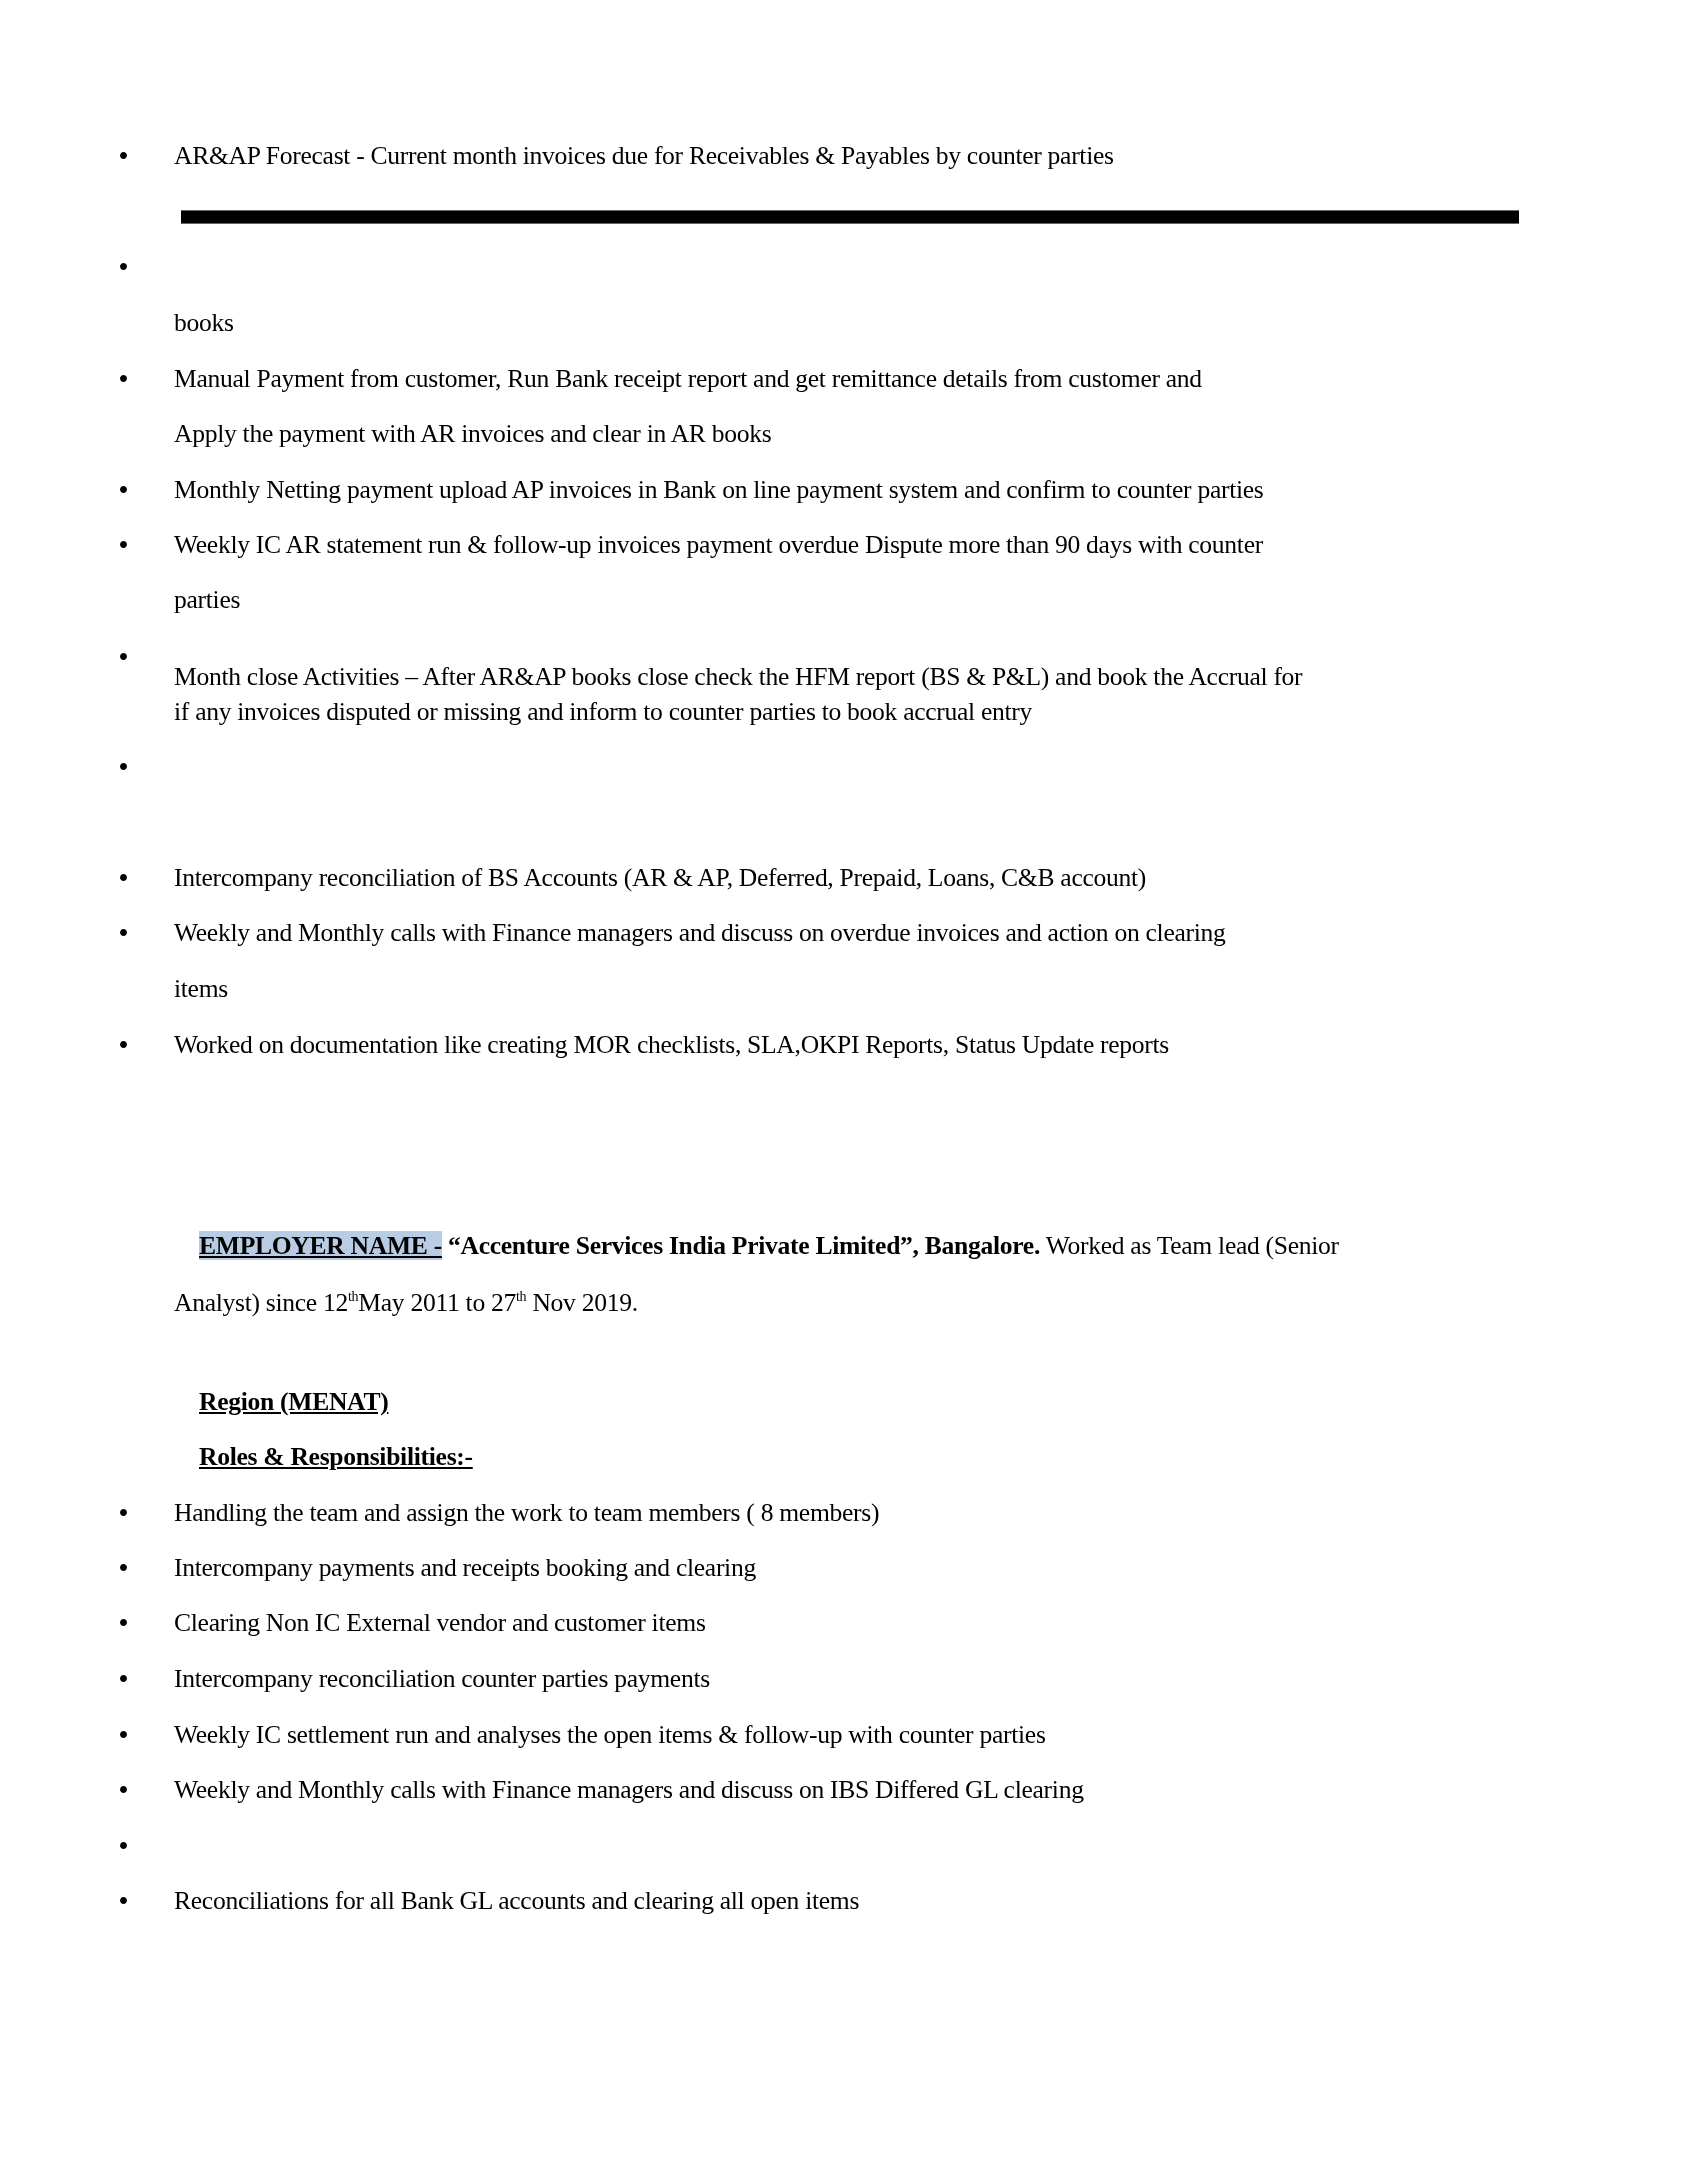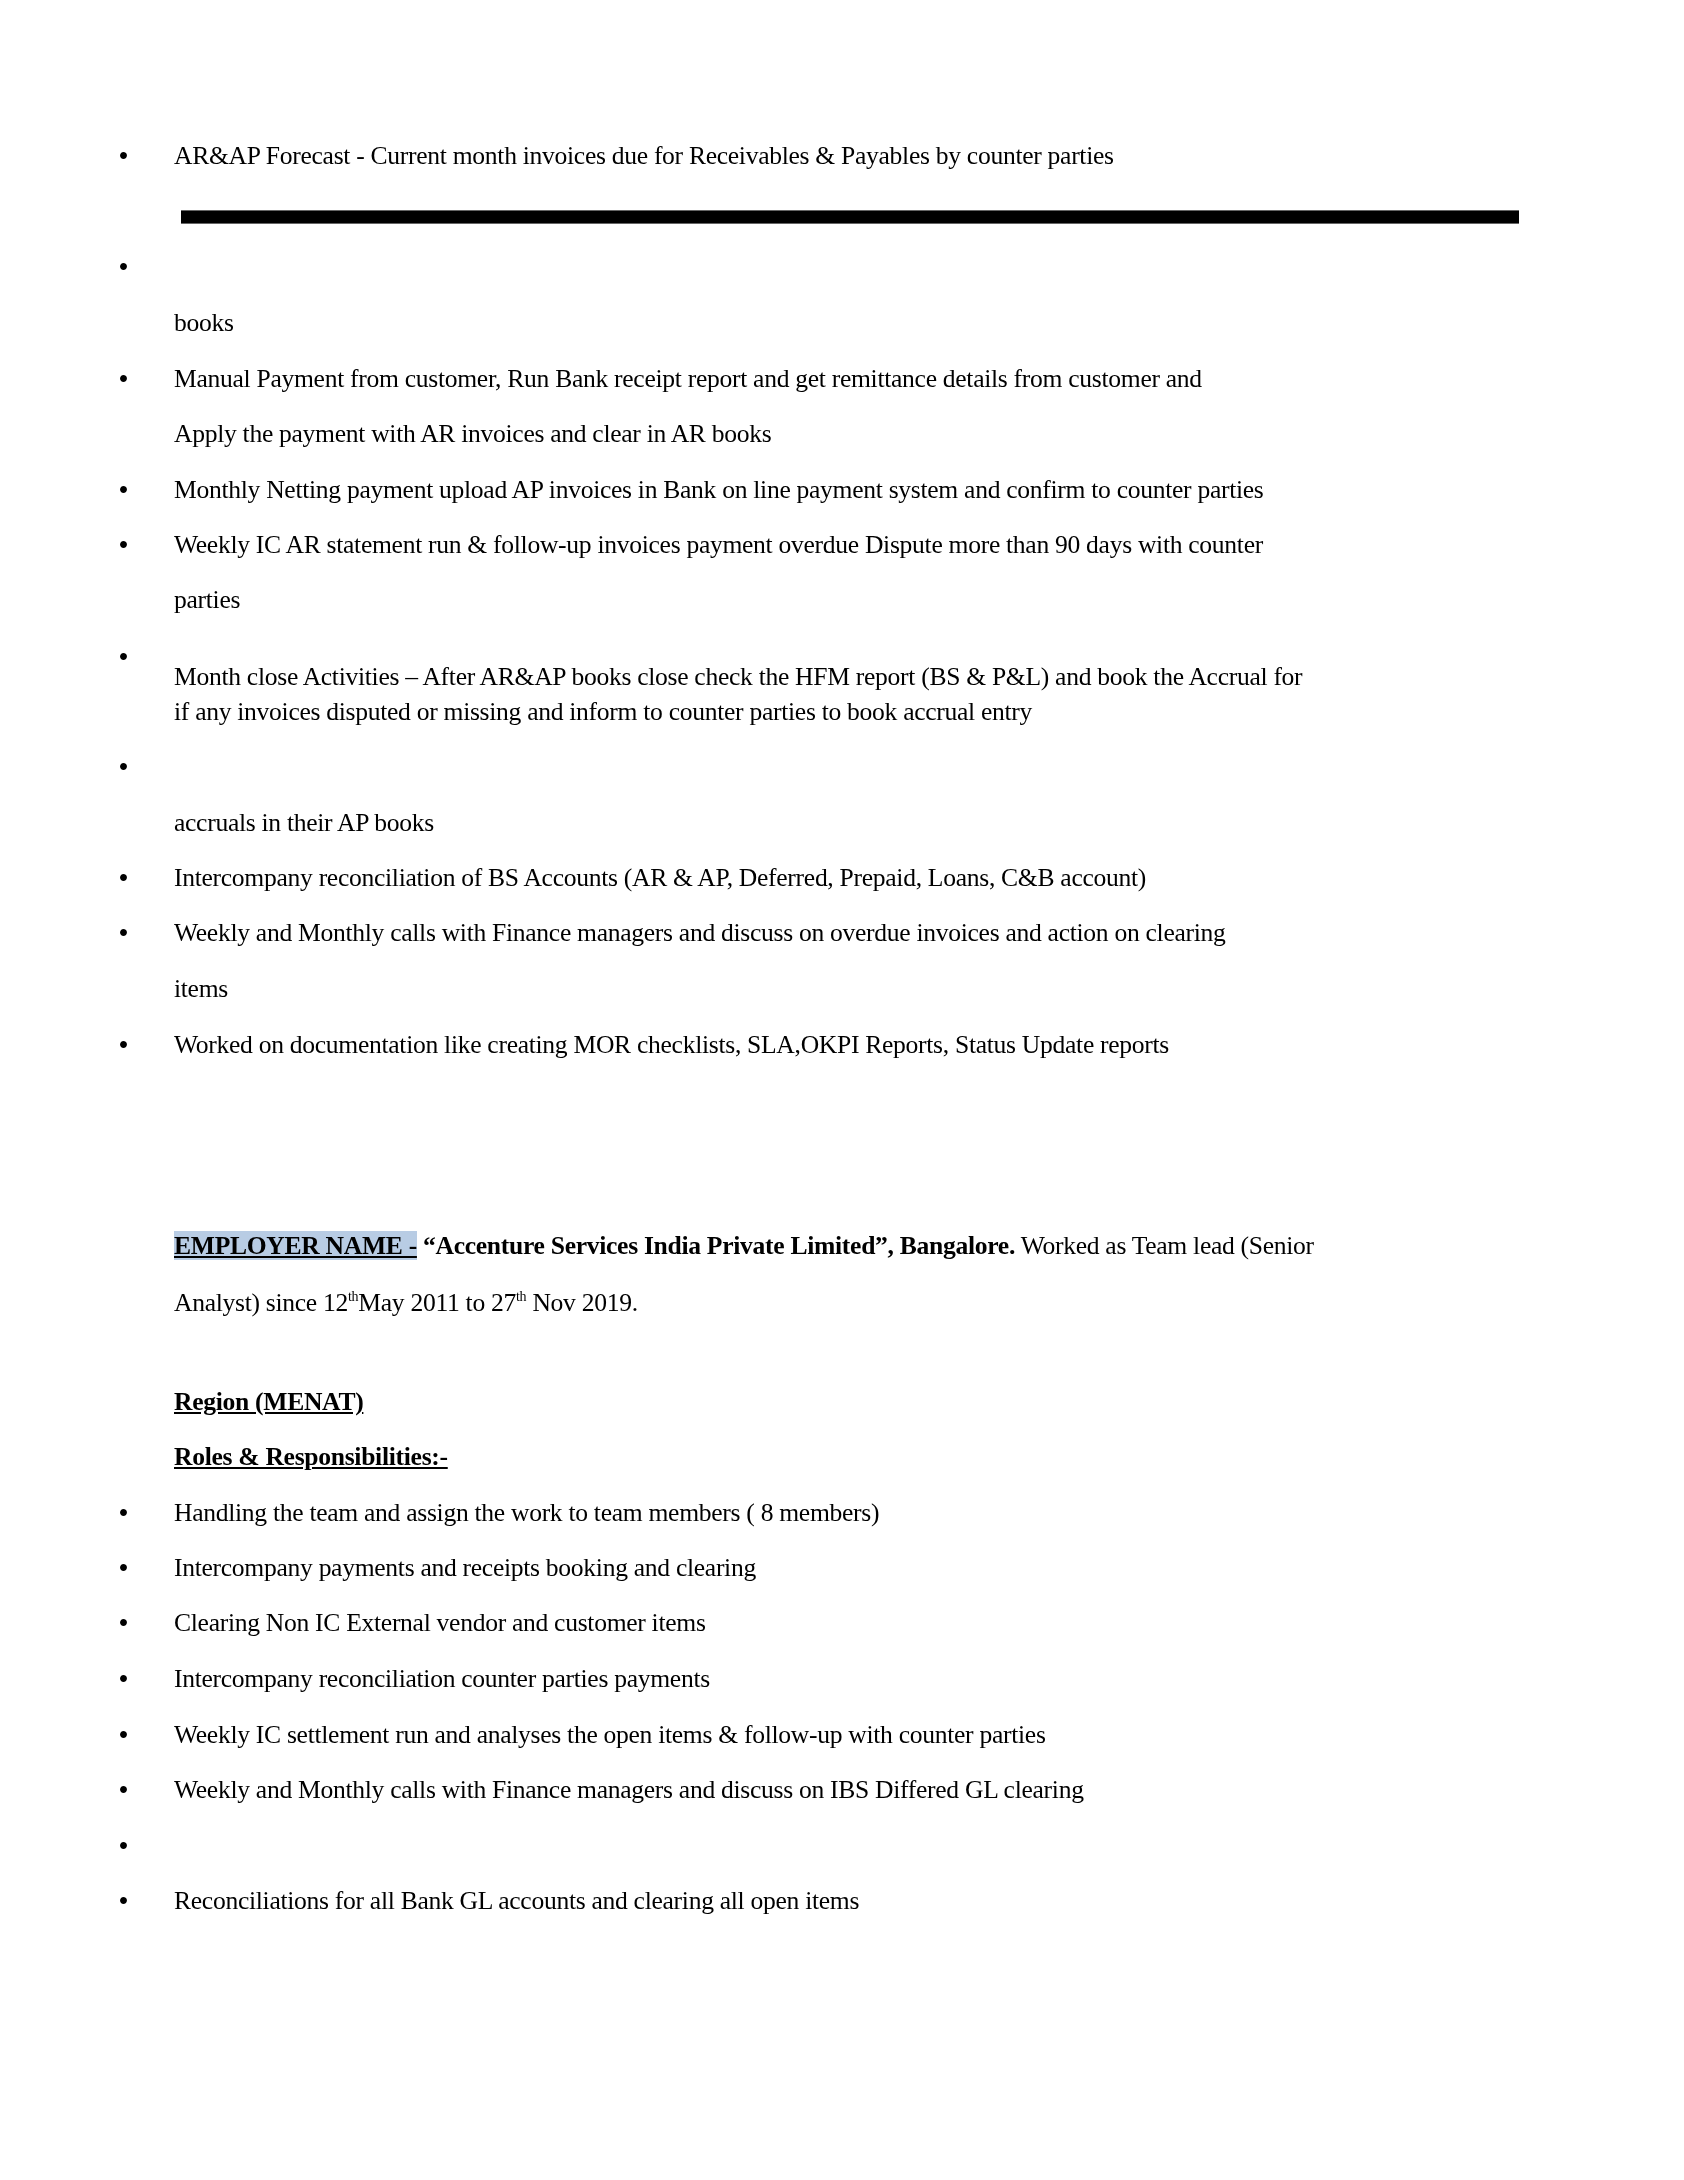--- a/index.html
+++ b/index.html
@@ -6,21 +6,21 @@
   body { width: 1685px; height: 2181px; position: relative; overflow: hidden;
          font-family: "Liberation Sans", sans-serif; color: #000; }
   .page { position: absolute; left: 0; top: 0; width: 1685px; height: 2181px; }
   .row { position: absolute; left: 174px; width: 1353px; font-size: 25.6px; line-height: 55px;
          letter-spacing: -0.3px; font-family: Liberation Serif, serif; }
   .row.just { text-align: justify; text-align-last: left; }
   .bullet { position: absolute; left: 119px; width: 17px; font-size: 25.6px; line-height: 55px; }
   .rule { position: absolute; left: 181px; top: 210px; width: 1338px; height: 12px; background: #000;
           border-top: 0.9px solid #666; border-bottom: 0.9px solid #666; }
   .b { font-weight: bold; }
-  .u { text-decoration: underline; }
+  .u { text-decoration: underline; margin-left: 25px; }
   .hl { background: #b8cce4; }
   sup { font-size: 14px; line-height: 0; }
 </style>
 </head>
 <body>
 
 <div class="page">
 
   <span class="bullet" style="top:128px">•</span>
   <div class="row" style="top:128px">AR&amp;AP Forecast - Current month  invoices due for Receivables  &amp; Payables by counter parties</div>
@@ -39,21 +39,20 @@
 
   <span class="bullet" style="top:517px">•</span>
   <div class="row just" style="top:517px">Weekly IC AR statement run &amp;  follow-up invoices payment overdue Dispute more than 90 days with counter</div>
   <div class="row" style="top:572px">parties</div>
 
   <span class="bullet" style="top:629px">•</span>
   <div class="row just" style="top:649px">Month close Activities – After AR&amp;AP books close check the HFM report (BS &amp; P&amp;L) and book the Accrual for</div>
   <div class="row" style="top:684px">if any invoices disputed or missing and  inform to counter parties to book accrual entry</div>
 
   <span class="bullet" style="top:739px">•</span>
-  <div class="row" style="top:795px">accruals in their AP books</div>
 
   <span class="bullet" style="top:850px">•</span>
   <div class="row" style="top:850px">Intercompany reconciliation of  BS Accounts (AR &amp; AP, Deferred, Prepaid, Loans, C&amp;B account)</div>
 
   <span class="bullet" style="top:905px">•</span>
   <div class="row just" style="top:905px">Weekly and Monthly calls with Finance managers and discuss on overdue invoices and   action on clearing</div>
   <div class="row" style="top:961px">items</div>
 
   <span class="bullet" style="top:1017px">•</span>
   <div class="row" style="top:1017px">Worked on documentation like creating MOR checklists, SLA,OKPI Reports, Status  Update reports</div>

